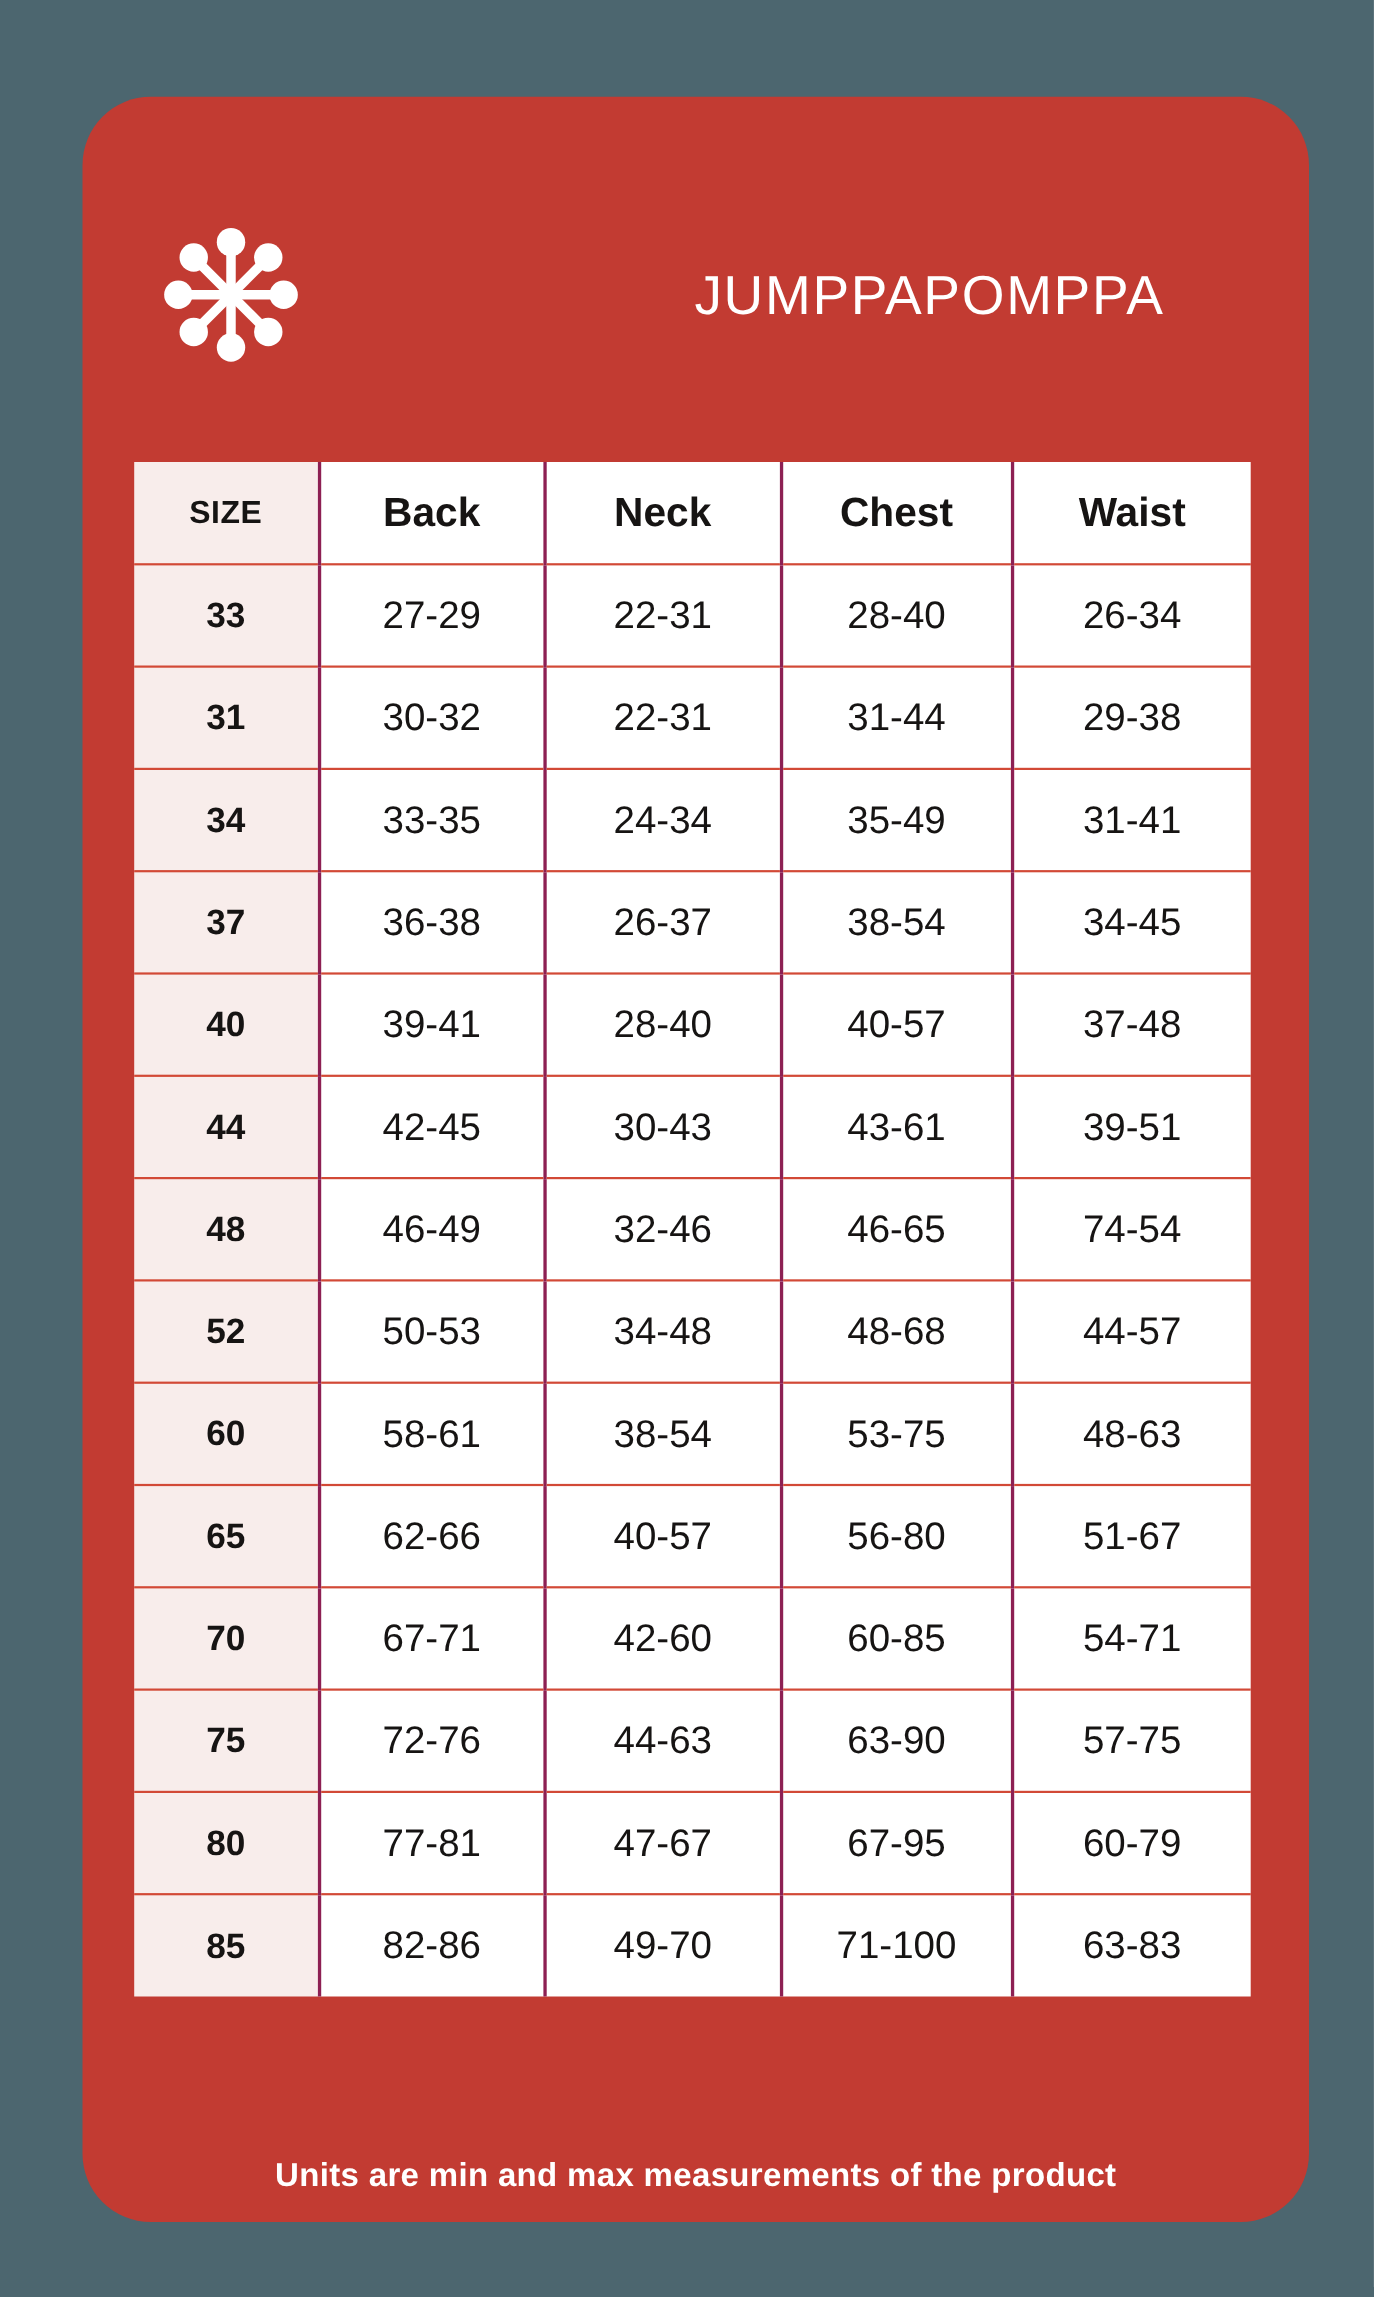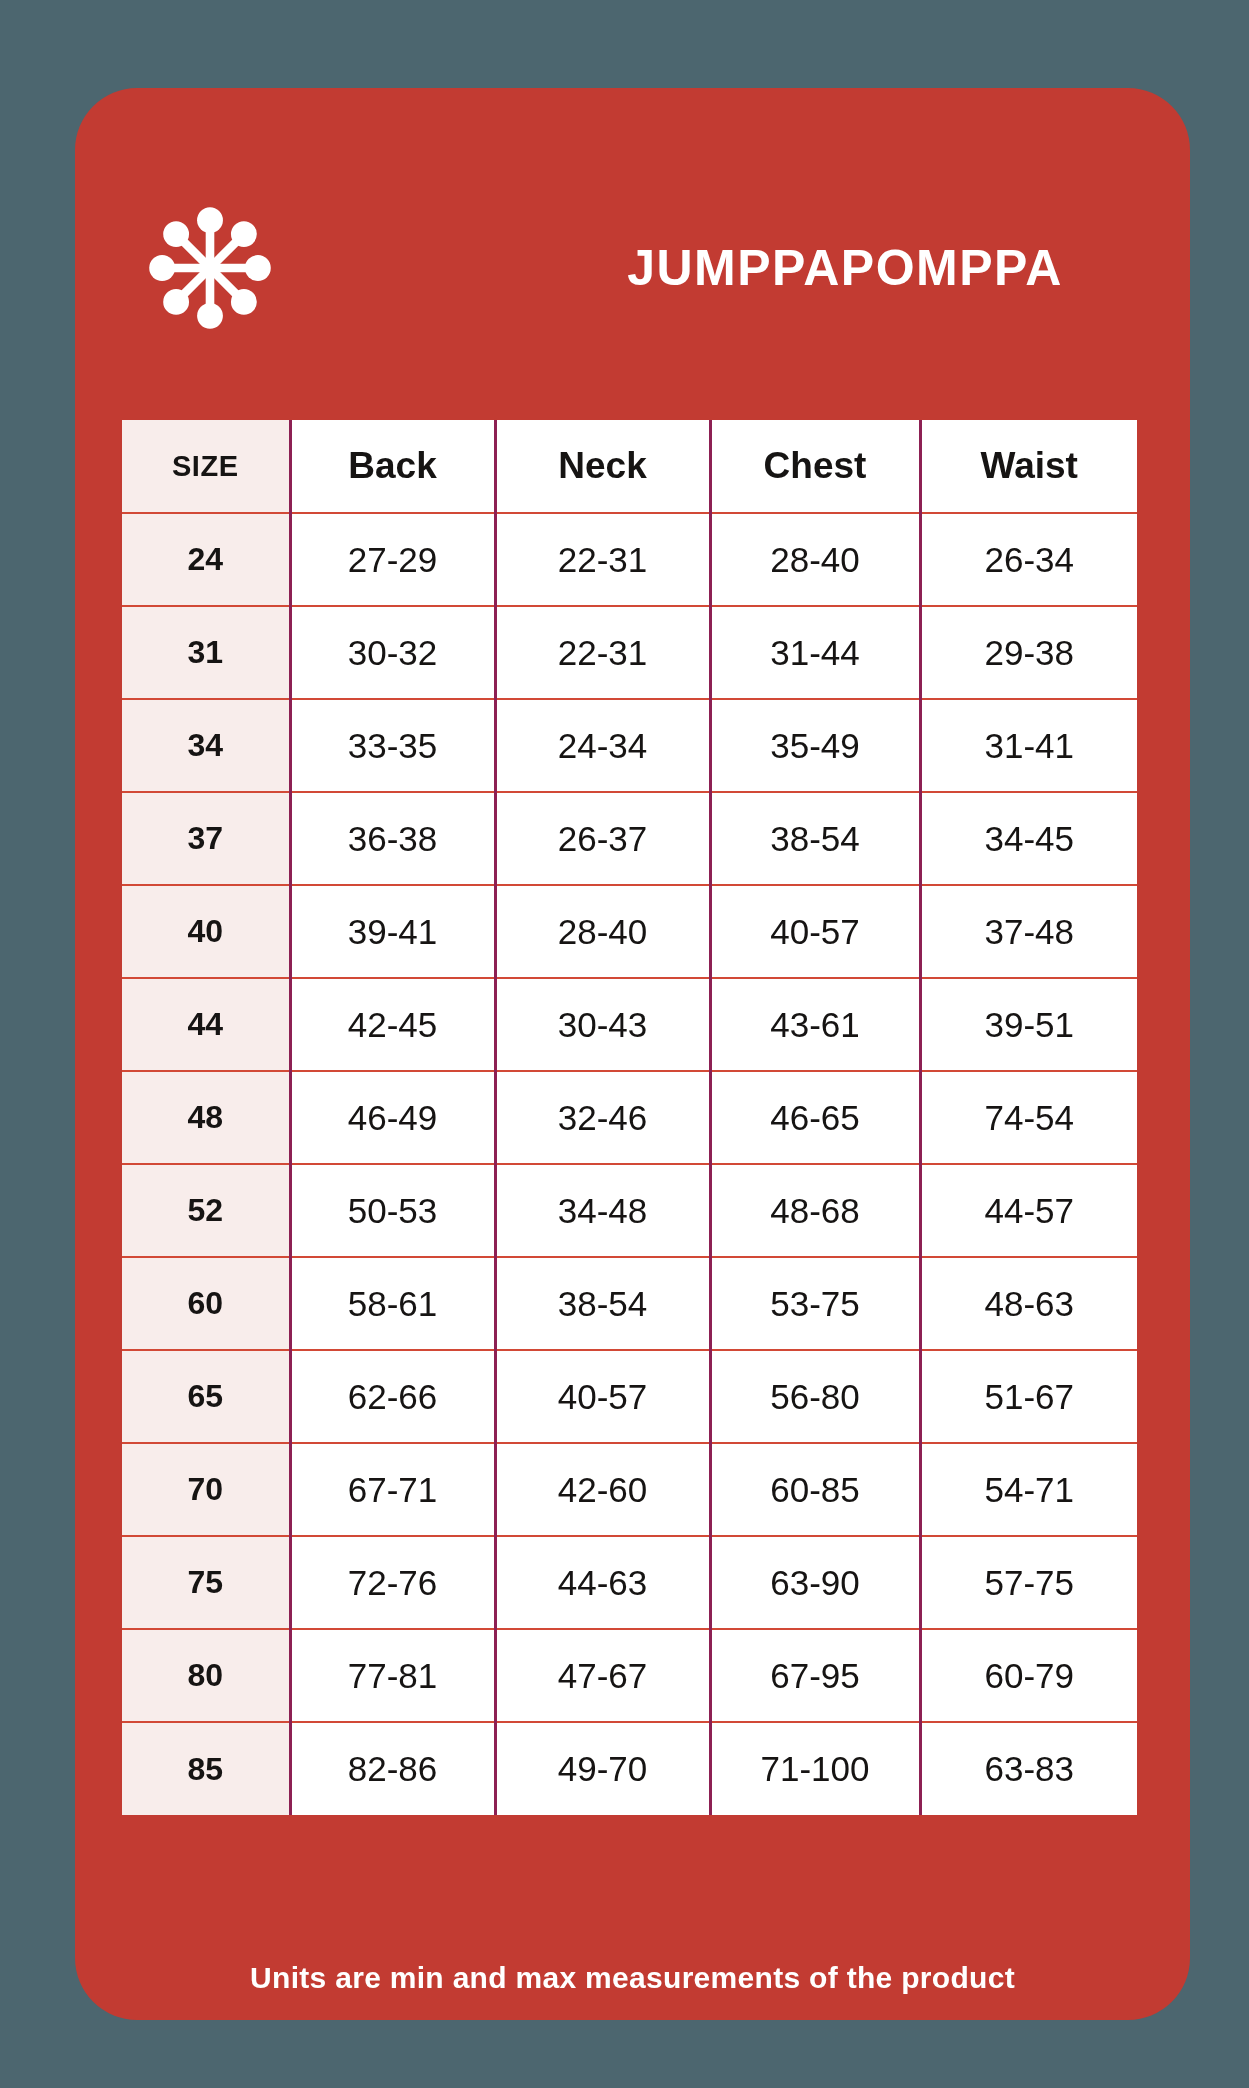--- a/index.html
+++ b/index.html
@@ -21,21 +21,21 @@
     position:absolute;
     left:68px; top:113px;
     width:134px; height:134px;
   }
   .title {
     position:absolute;
     left:450px; top:153px;
     width:640px;
     text-align:center;
     font-size:50px;
-    font-weight:700;
+    font-weight:400;
     letter-spacing:1.5px;
     color:#ffffff;
     line-height:1.1;
     white-space:nowrap;
   }
   table.size-table {
     position:absolute;
     left:47px; top:332px;
     border-collapse:collapse;
     table-layout:fixed;
@@ -130,21 +130,21 @@
         <tr>
             <th class="size-col">SIZE</th>
             <th>Back</th>
             <th>Neck</th>
             <th>Chest</th>
             <th>Waist</th>
           </tr>
       </thead>
       <tbody>
           <tr>
-            <th class="size-col" scope="row">24</th>
+            <th class="size-col" scope="row">33</th>
             <td>27-29</td>
             <td>22-31</td>
             <td>28-40</td>
             <td>26-34</td>
           </tr>
           <tr>
             <th class="size-col" scope="row">31</th>
             <td>30-32</td>
             <td>22-31</td>
             <td>31-44</td>

